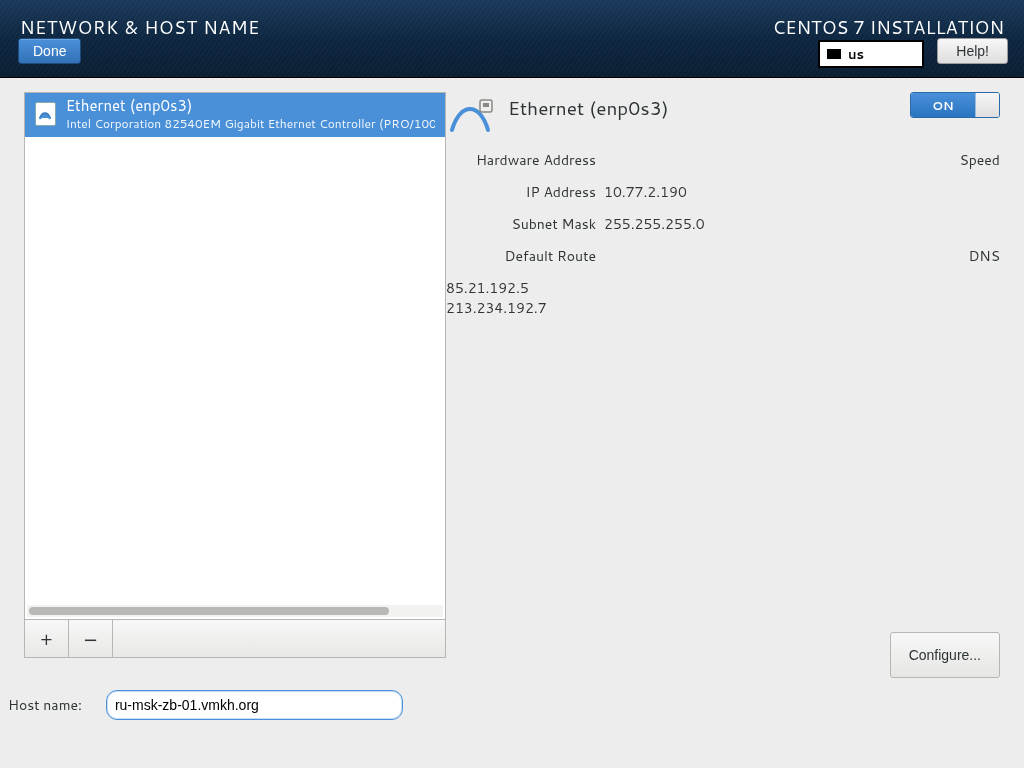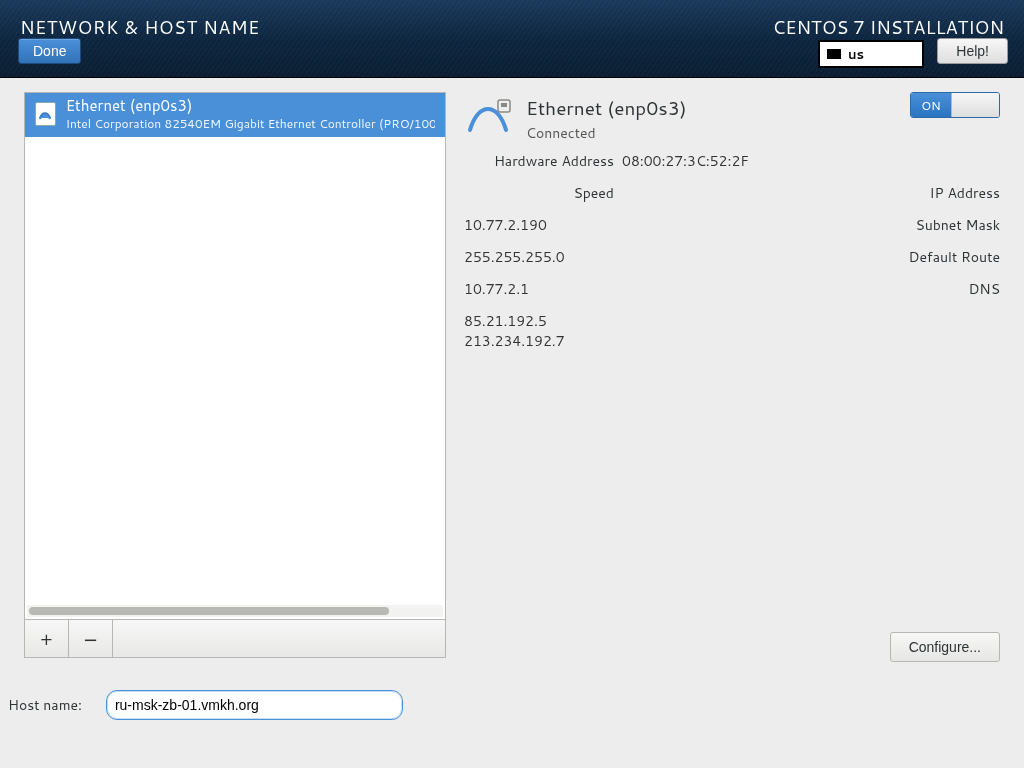--- a/index.html
+++ b/index.html
@@ -49,21 +49,21 @@
 }
 .kbd-icon { width:16px; height:12px; background:#000;
   box-shadow: inset 1px 1px 0 0 #fff, inset -1px -1px 0 0 #fff; }
 .lang-label { color:#000; font-weight:700; font-size:13px; }
 .help-btn {
   position:absolute; top:38px; right:16px;
   background: linear-gradient(#f7f7f7,#dedede);
   border:1px solid #9a9a9a; color:#2e3436;
   padding: 4px 18px; border-radius: 3px; font-size: 14px;
 }
-.content { padding: 14px 24px 14px 24px; display:flex; gap:18px; }
+.content { padding: 14px 24px 14px 24px; display:flex; }
 .left-panel { width: 422px; }
 .iface-list {
   border:1px solid #b6b6b3; background:#fff; height: 528px;
   overflow:hidden; position:relative;
 }
 .iface-item {
   display:flex; align-items:center; gap:10px;
   padding: 6px 10px 8px 10px; height:44px;
 }
 .iface-item.selected { background:#4a90d9; color:#fff; }
@@ -99,39 +99,39 @@
 .iface-title { font-size:19px; color:#2e3436; }
 .iface-status { font-size:14px; color:#555753; margin-top:2px; }
 
 .toggle {
   position:absolute; top:0; right:0;
   width:90px; height:26px;
   border:1px solid #2a6aa8; border-radius:3px;
   display:flex; overflow:hidden;
 }
 .toggle-on {
-  width:40px; background: linear-gradient(#4a90d9,#2a74c0);
-  color:#fff; font-size:12px; font-weight:400;
+  width:64px; background: linear-gradient(#4a90d9,#2a74c0);
+  color:#fff; font-size:12px; font-weight:700;
   display:flex; align-items:center; justify-content:center;
 }
 .toggle-knob {
   flex:1; background: linear-gradient(#f7f7f7,#dedede);
   border-left:1px solid #9abcdc;
 }
 
 .details { margin-top:8px; display:grid; grid-template-columns: 150px auto;
   row-gap: 12px; column-gap: 8px; font-size:14px; }
 .dlabel { text-align:right; color:#2e3436; }
 .dvalue { color:#333; }
 
 .configure-btn {
   position:absolute; right:0; top:540px;
   background: linear-gradient(#f7f7f7,#e6e6e4);
   border:1px solid #b6b6b3; color:#2e3436;
-  padding: 6px 18px; border-radius: 3px; font-size:14px;
+  padding: 14px 18px; border-radius: 3px; font-size:14px;
 }
 
 .hostname-row {
   position:absolute; left:8px; bottom:48px;
   display:flex; align-items:center; gap:24px;
 }
 .hostname-label { font-size:14px; }
 .hostname-input {
   width: 297px; height:30px; border:1px solid #4a90d9; border-radius:11px;
   padding: 0 8px; font-size:14px; outline:none; background:#fff;
@@ -183,39 +183,36 @@
     <div class="iface-header">
       <span class="big-icon">
         <svg viewBox="0 0 48 48">
           <path d="M6 36 C 14 8, 34 8, 42 36" stroke="#4a90d9" stroke-width="4" fill="none" stroke-linecap="round"></path>
           <rect x="34" y="6" width="12" height="12" rx="2" fill="#eeeeec" stroke="#888a85" stroke-width="1.5"></rect>
           <rect x="37" y="9" width="6" height="4" fill="#888a85"></rect>
         </svg>
       </span>
       <div>
         <div class="iface-title">Ethernet (enp0s3)</div>
-        <div class="iface-status">Connected</div>
       </div>
     </div>
 
     <div class="toggle">
       <div class="toggle-on">ON</div>
       <div class="toggle-knob"></div>
     </div>
 
     <div class="details">
       <div class="dlabel">Hardware Address</div>
-      <div class="dvalue">08:00:27:3C:52:2F</div>
       <div class="dlabel">Speed</div>
       <div class="dlabel">IP Address</div>
       <div class="dvalue">10.77.2.190</div>
       <div class="dlabel">Subnet Mask</div>
       <div class="dvalue">255.255.255.0</div>
       <div class="dlabel">Default Route</div>
-      <div class="dvalue">10.77.2.1</div>
       <div class="dlabel">DNS</div>
       <div class="dvalue">85.21.192.5 213.234.192.7</div>
     </div>
 
     <button class="configure-btn">Configure...</button>
   </div>
 </div>
 
 <div class="hostname-row">
   <span class="hostname-label">Host name:</span>

